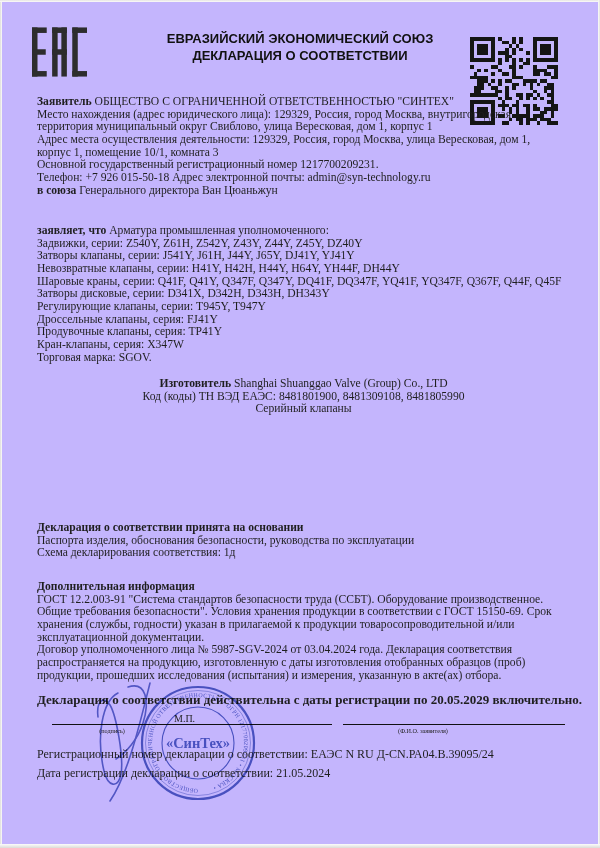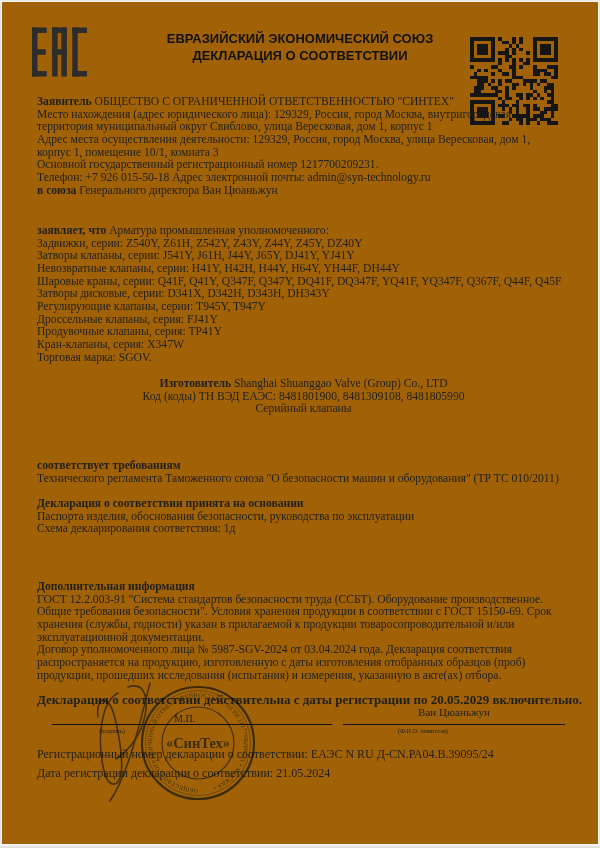--- a/index.html
+++ b/index.html
@@ -1,18 +1,18 @@
 <!DOCTYPE html>
 <html><head>
 <meta charset="utf-8">
 <style>
   html,body{margin:0;padding:0;background:#e9e9e7;}
   .page{
     position:relative;width:600px;height:848px;margin:0 auto;
-    background:#a16207;overflow:hidden;
+    background:#c4b5fd;overflow:hidden;
     font-family:"Liberation Serif","DejaVu Serif",serif;
     color:#1f1f1f;
   }
   .edge-left{position:absolute;left:0;top:0;bottom:0;width:2px;background:linear-gradient(to right,#dddcd9,#fcfcfb);}
   .edge-top{position:absolute;left:0;top:0;right:0;height:2px;background:linear-gradient(to bottom,#e6e5e2,#fcfcfb);}
   .edge-bottom{position:absolute;left:0;bottom:0;right:0;height:4px;background:linear-gradient(to top,#dcdbd8,#fcfcfb);}
   .edge-right{position:absolute;right:0;top:0;bottom:0;width:2px;background:linear-gradient(to left,#e3e2df,#fcfcfb);}
 
   .eac{position:absolute;left:32px;top:27px;}
   .doc-title{position:absolute;left:90px;right:90px;top:30px;text-align:center;
@@ -388,41 +388,36 @@
     <div class="p nw">Кран-клапаны, серия: X347W</div>
     <div class="p nw">Торговая марка: SGOV.</div>
   </div>
 
   <div class="blk" style="top:378px;width:533px;text-align:center;">
     <div class="p"><b>Изготовитель</b> <span>Shanghai Shuanggao Valve (Group) Co., LTD</span></div>
     <div class="p nw">Код (коды) ТН ВЭД ЕАЭС: 8481801900, 8481309108, 8481805990</div>
     <div class="p">Серийный клапаны</div>
   </div>
 
-  <div class="blk" style="top:460px;width:540px;">
-    <div class="p"><b>соответствует требованиям</b></div>
-    <div class="p nw">Технического регламента Таможенного союза "О безопасности машин и оборудования" (ТР ТС 010/2011)</div>
-  </div>
-
-  <div class="blk" style="top:498px;width:531px;">
+
+  <div class="blk" style="top:522px;width:531px;">
     <div class="p"><b>Декларация о соответствии принята на основании</b></div>
     <div class="p">Паспорта изделия, обоснования безопасности, руководства по эксплуатации</div>
     <div class="p">Схема декларирования соответствия: 1д</div>
   </div>
 
   <div class="blk" style="top:581px;width:529px;">
     <div class="p"><b>Дополнительная информация</b></div>
     <div class="p">ГОСТ 12.2.003-91 "Система стандартов безопасности труда (ССБТ). Оборудование производственное. Общие требования безопасности". Условия хранения продукции в соответствии с ГОСТ 15150-69. Срок хранения (службы, годности) указан в прилагаемой к продукции товаросопроводительной и/или эксплуатационной документации.</div>
     <div class="p">Договор уполномоченного лица № 5987-SGV-2024 от 03.04.2024 года. Декларация соответствия распространяется на продукцию, изготовленную с даты изготовления отобранных образцов (проб) продукции, прошедших исследования (испытания) и измерения, указанную в акте(ах) отбора.</div>
   </div>
 
   <div class="validity">Декларация о соответствии действительна с даты регистрации по 20.05.2029 включительно.</div>
 
   <div class="mp">М.П.</div>
-  <div class="sig-name">Ван Цюаньжун</div>
   <div class="sig-line left"></div>
   <div class="sig-line right"></div>
   <div class="caption sign">(подпись)</div>
   <div class="caption fio">(Ф.И.О. заявителя)</div>
 
   <div class="reg num"><span>Регистрационный номер декларации о соответствии:</span> <span>ЕАЭС N RU Д-CN.РА04.В.39095/24</span></div>
   <div class="reg date"><span>Дата регистрации декларации о соответствии:</span> <span>21.05.2024</span></div>
 
   <svg class="signature" width="90" height="132" viewBox="0 0 90 132" fill="none" stroke="#4153b6" stroke-width="1.6" stroke-linecap="round">
     <path d="M30,18 C14,26 8,62 16,96 C20,112 30,114 33,99 C36,82 28,40 22,30 C16,20 8,26 10,42"></path>

